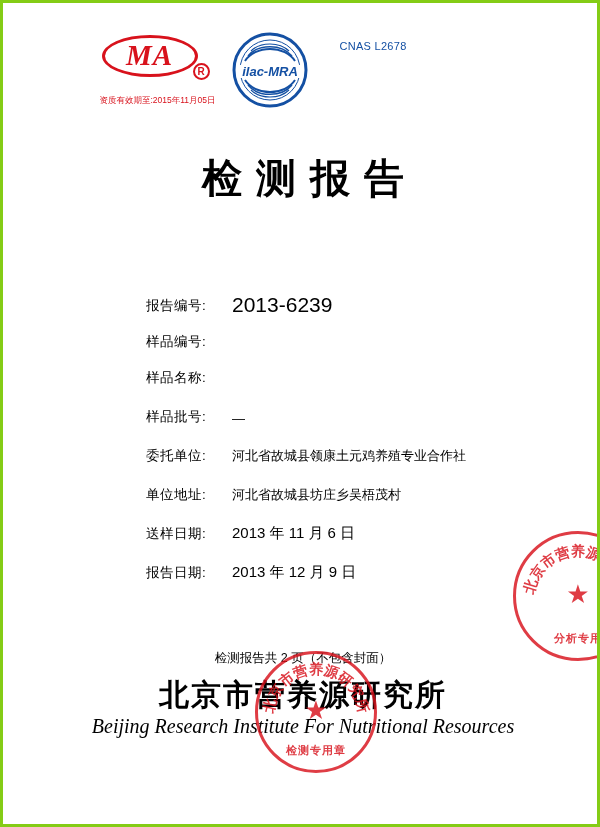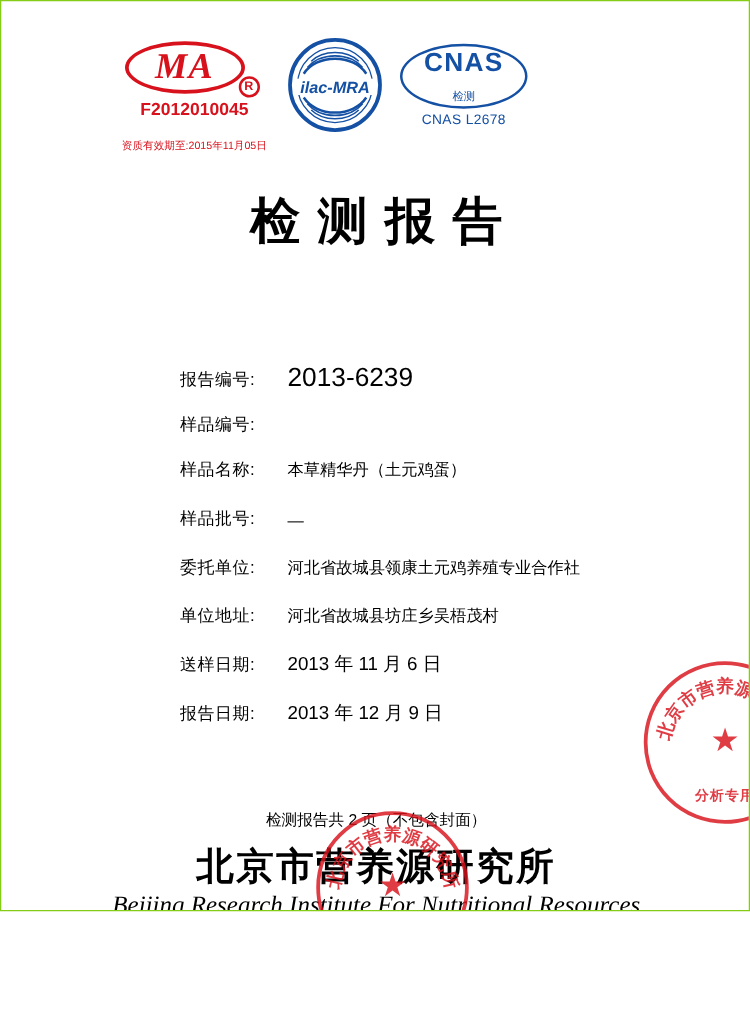--- a/index.html
+++ b/index.html
@@ -11,23 +11,23 @@
     height: 827px;
     background: #ffffff;
     font-family: "Liberation Sans", sans-serif;
     color: #000;
     overflow: hidden;
     position: relative;
   }
   .page {
     position: relative;
     width: 600px;
-    height: 729px;
+    height: 827px;
     box-sizing: border-box;
-    border: 1px solid #84cc16;
+    border: 3px solid #84cc16;
     background: #fff;
     overflow: hidden;
   }
 
   
   .logos {
     position: absolute;
     top: 28px;
     left: 0;
     width: 600px;
@@ -316,66 +316,59 @@
 <div class="page">
 
   <div class="logos">
 
     <div class="cma">
       <div class="cma-mark">
         <div class="cma-ellipse"></div>
         <div class="cma-text">MA</div>
         <div class="cma-r">R</div>
       </div>
-      <div class="cma-code">F2012010045</div>
       <div class="cma-valid">资质有效期至:2015年11月05日</div>
     </div>
 
     <div class="ilac">
       <svg viewBox="0 0 78 78" xmlns="http://www.w3.org/2000/svg" aria-hidden="true">
         <circle cx="39" cy="39" r="36" fill="none" stroke="#1450a3" stroke-width="3"></circle>
         <circle cx="39" cy="39" r="30" fill="none" stroke="#1450a3" stroke-width="1"></circle>
         <path d="M14 30 A28 22 0 0 1 64 30" fill="none" stroke="#1450a3" stroke-width="2"></path>
         <path d="M17 25 A26 20 0 0 1 61 25" fill="none" stroke="#1450a3" stroke-width="1.5"></path>
         <path d="M20 20 A24 18 0 0 1 58 20" fill="none" stroke="#1450a3" stroke-width="1.2"></path>
         <path d="M14 49 A28 22 0 0 0 64 49" fill="none" stroke="#1450a3" stroke-width="2"></path>
         <path d="M17 54 A26 20 0 0 0 61 54" fill="none" stroke="#1450a3" stroke-width="1.5"></path>
         <path d="M20 59 A24 18 0 0 0 58 59" fill="none" stroke="#1450a3" stroke-width="1.2"></path>
         <rect x="8" y="34" width="62" height="13" fill="#ffffff"></rect>
         <text x="39" y="45" text-anchor="middle" font-family="Liberation Sans, sans-serif" font-size="13" font-weight="bold" font-style="italic" fill="#1450a3">ilac-MRA</text>
       </svg>
     </div>
 
     <div class="cnas">
-      <div class="cnas-box">
-        <div class="cnas-oval"></div>
-        <div class="cnas-word">CNAS</div>
-        <div class="cnas-cn">检测</div>
-      </div>
       <div class="cnas-sub">CNAS L2678</div>
     </div>
   </div>
 
   <div class="title-cn">检测报告</div>
 
   <div class="fields">
 
     <div class="field-row big row-gap-1">
       <div class="field-label">报告编号:</div>
       <div class="field-value">2013-6239</div>
     </div>
 
     <div class="field-row row-gap-1">
       <div class="field-label">样品编号:</div>
       <div class="field-value"></div>
     </div>
 
     <div class="field-row row-gap-2">
       <div class="field-label">样品名称:</div>
-      <div class="field-value">本草精华丹（土元鸡蛋）</div>
     </div>
 
     <div class="field-row dash row-gap-2">
       <div class="field-label">样品批号:</div>
       <div class="field-value">—</div>
     </div>
 
     <div class="field-row row-gap-2">
       <div class="field-label">委托单位:</div>
       <div class="field-value">河北省故城县领康土元鸡养殖专业合作社</div>

